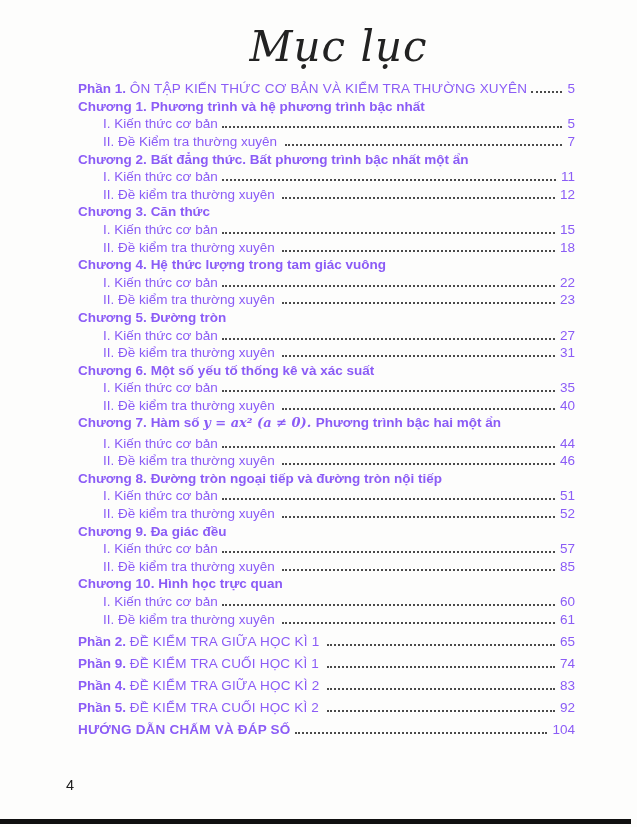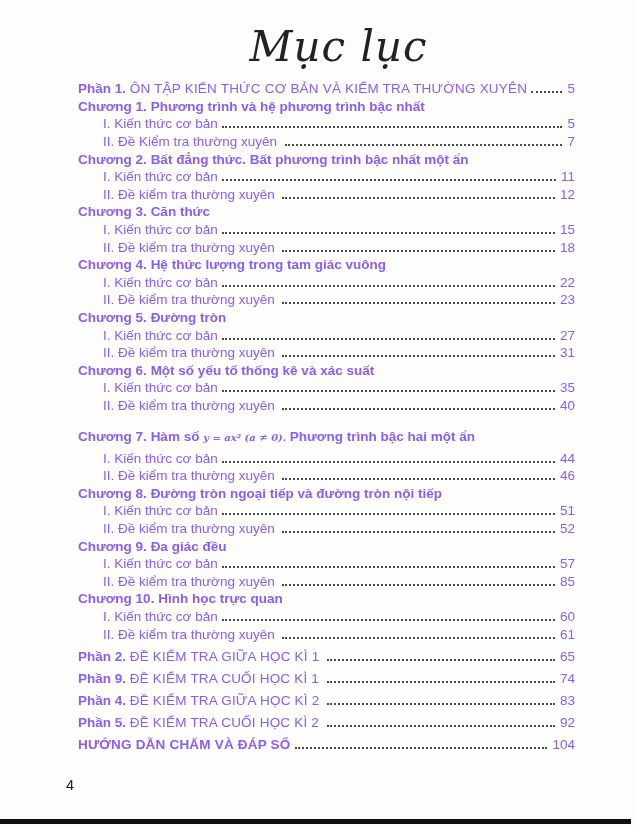--- a/index.html
+++ b/index.html
@@ -55,34 +55,34 @@
     letter-spacing: 0.2px;
   }
   .row.part,
   .row.heading {
     margin-top: 4.6px;
   }
   .row.chapter .text {
     font-weight: bold;
   }
   .row.chapter.has-math {
-    margin-top: 14px;
+    margin-top: 0;
     margin-bottom: 2.5px;
   }
   .row.heading .text {
     font-weight: bold;
   }
   .row.item {
     padding-left: 25px;
   }
   .math {
     font-family: "DejaVu Serif", serif;
     font-style: italic;
     font-weight: bold;
-    font-size: 10px;
+    font-size: 13px;
     white-space: pre;
   }
   .leader {
     flex: 1;
     border-bottom: 2px dotted #4a4a4a;
     margin: 0 5px 3px 4px;
     min-width: 12px;
   }
   .pagenum {
     text-align: right;

